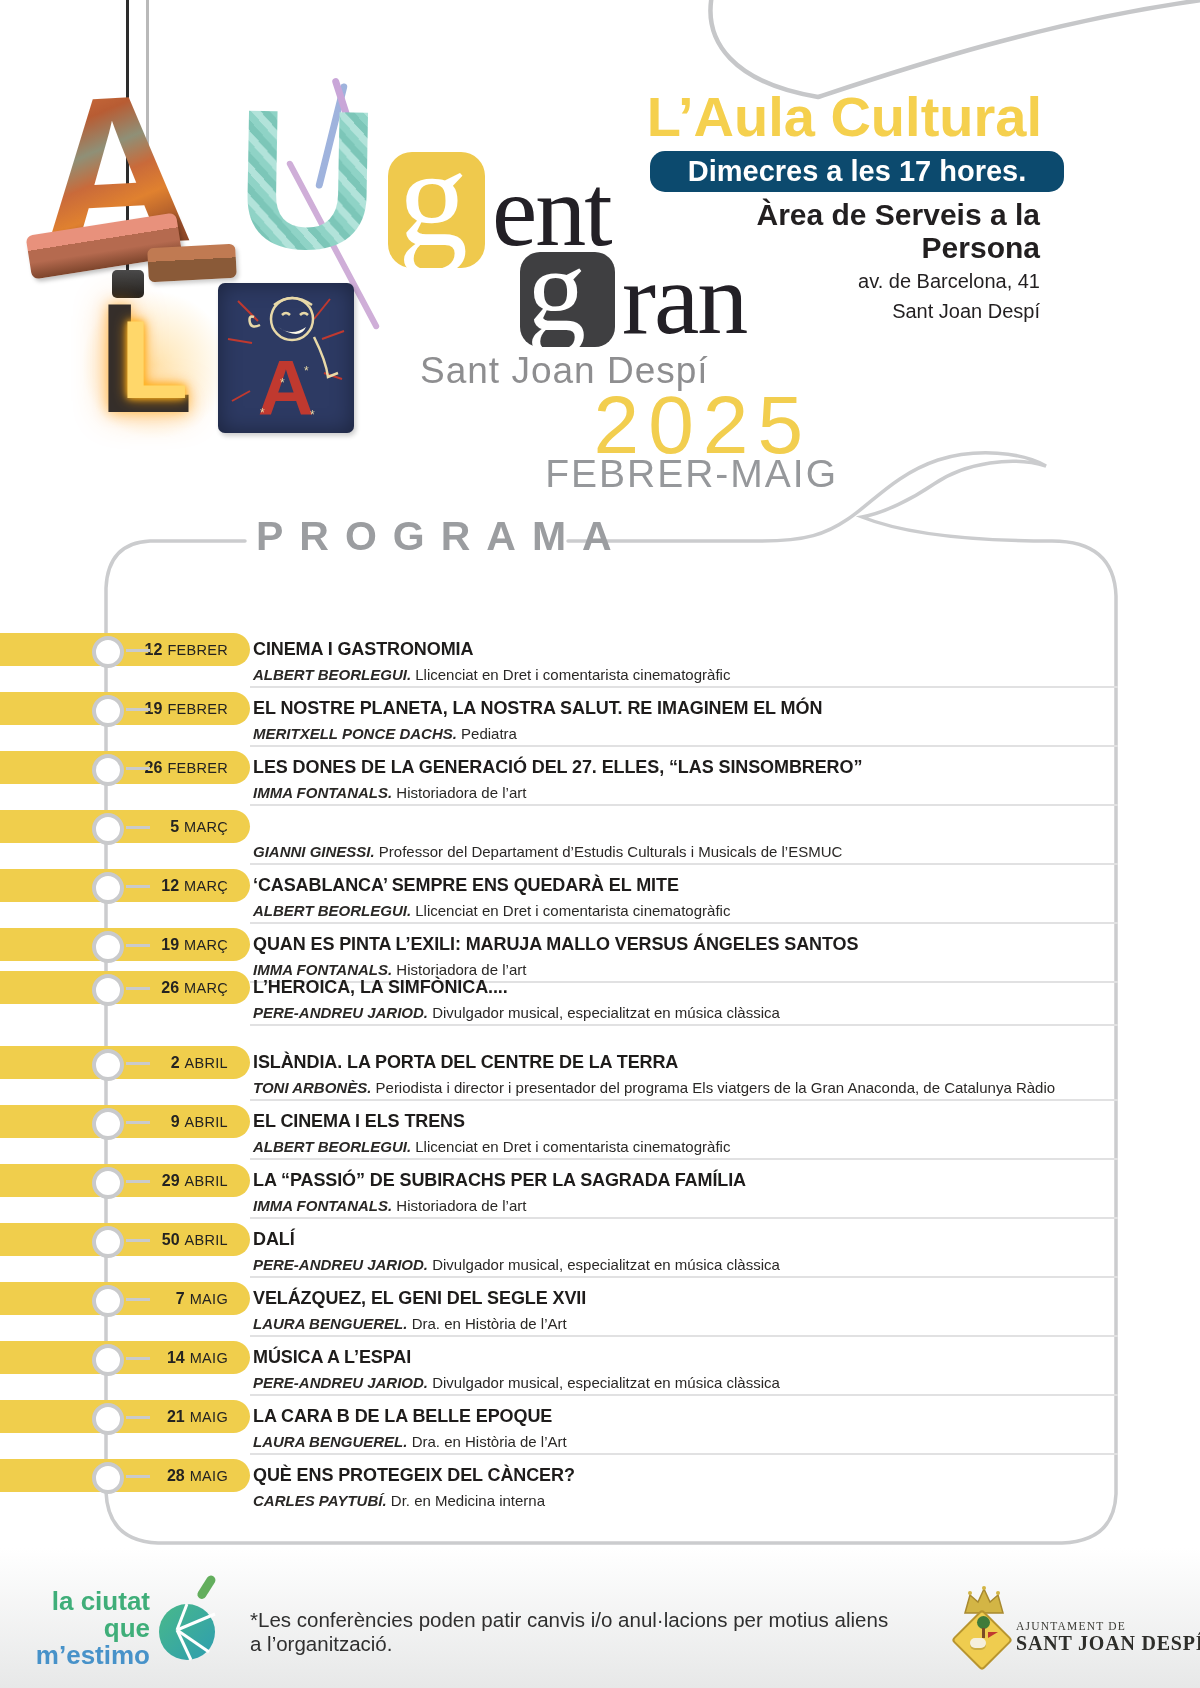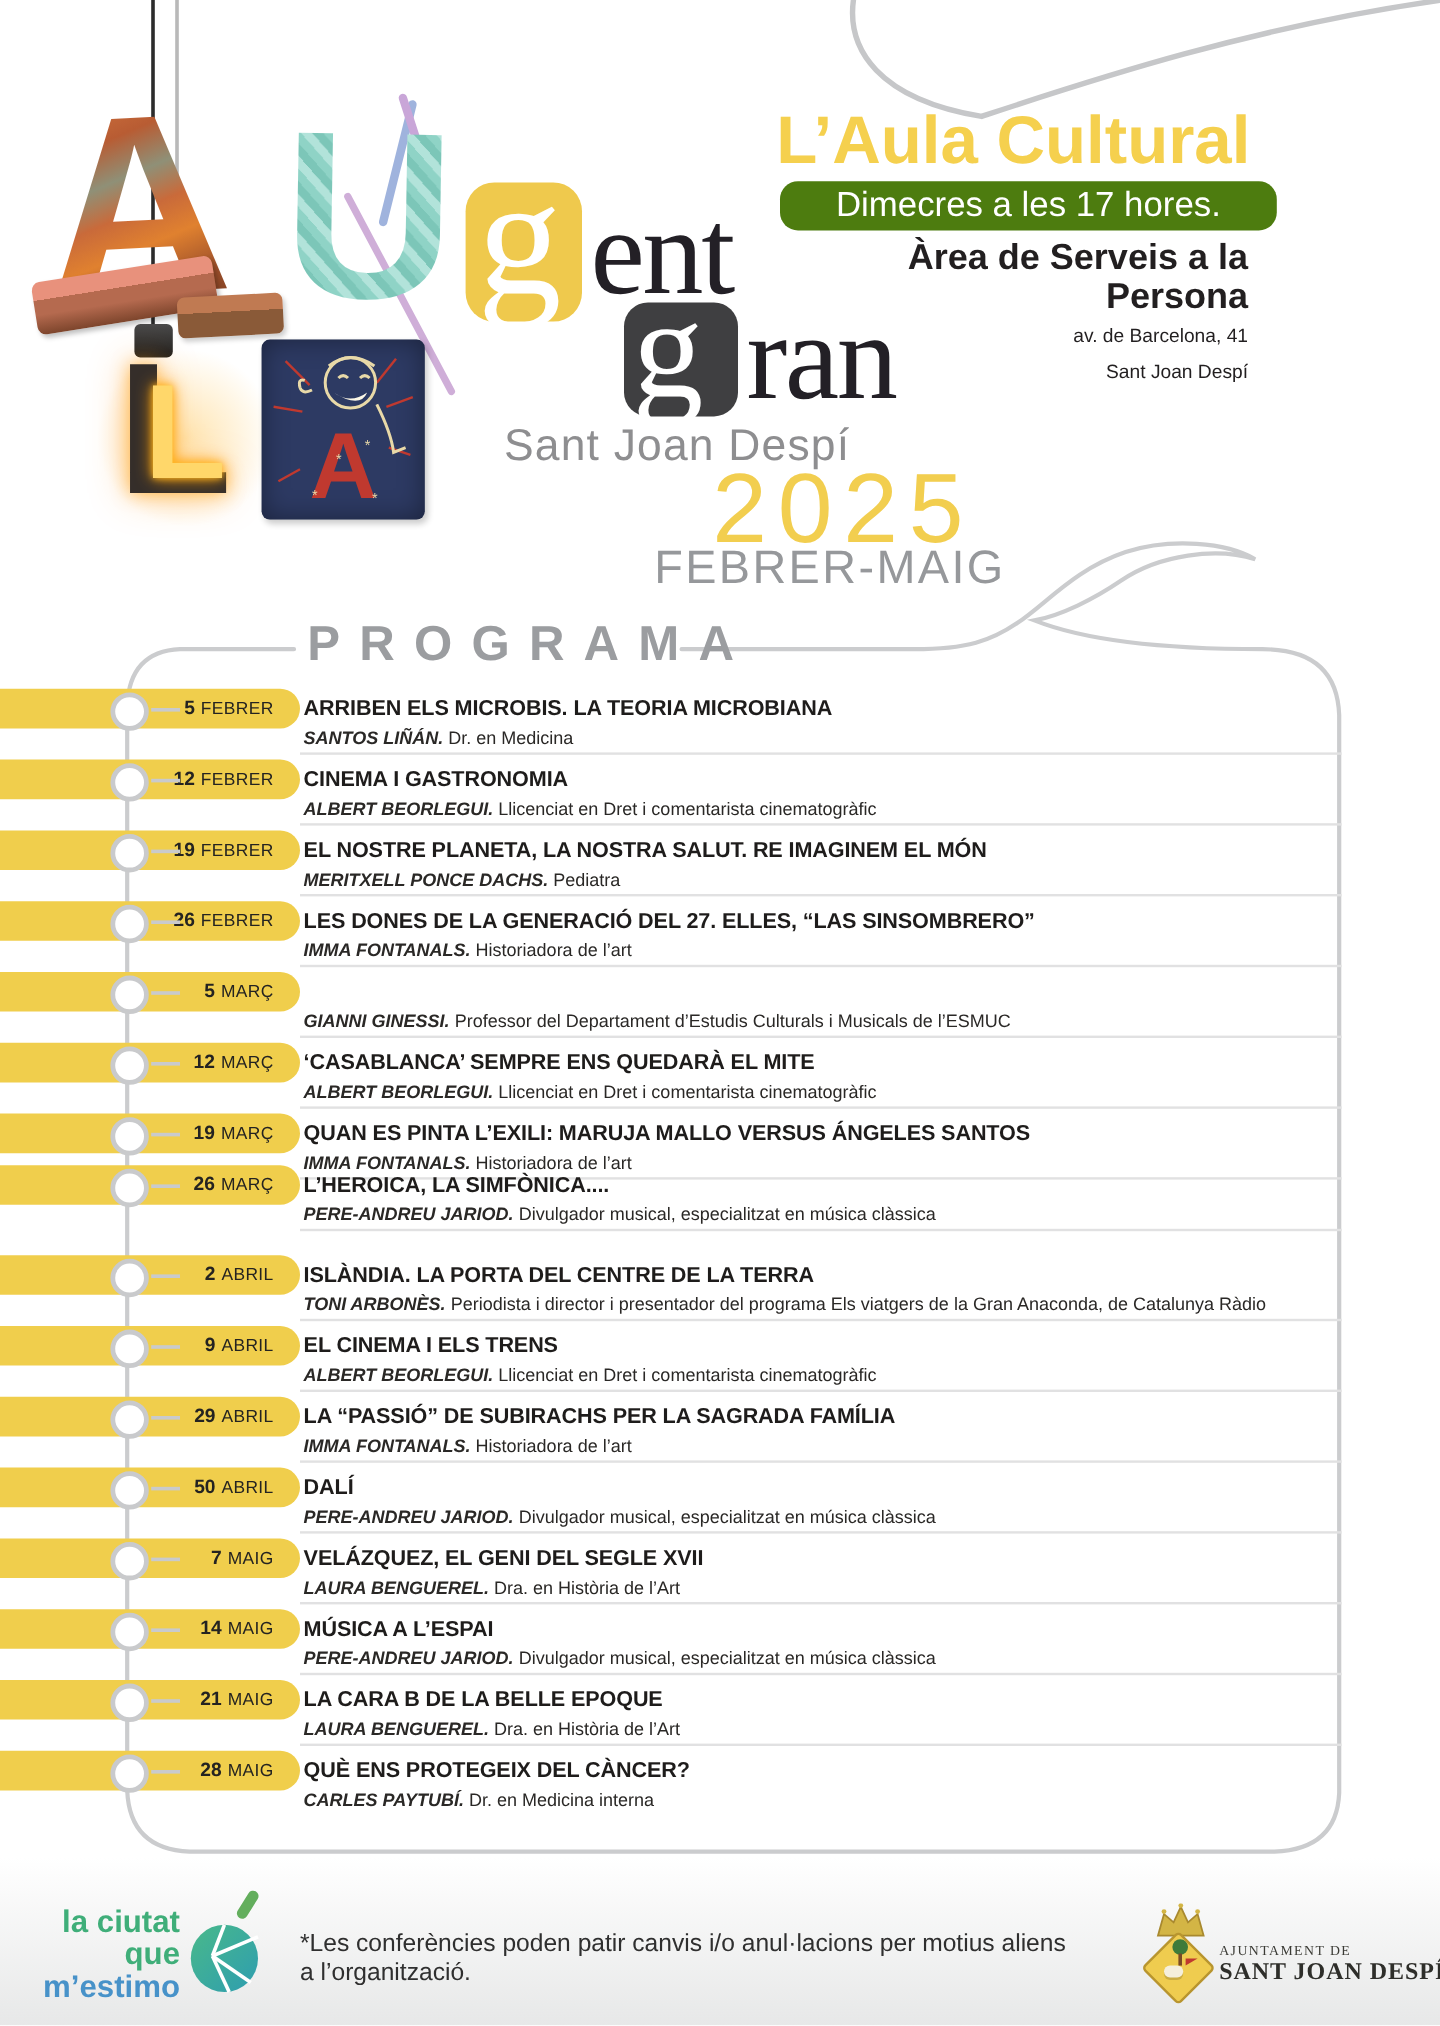--- a/index.html
+++ b/index.html
@@ -43,24 +43,24 @@
   .g2{left:527px;top:232px;font-size:118px;}
   .serif-dark{font-family:"Liberation Serif",serif;color:#232026;line-height:1;}
   .w-ent{left:492px;top:160px;font-size:102px;letter-spacing:-2px;}
   .w-ran{left:622px;top:248px;font-size:102px;letter-spacing:-2px;}
   .logo-place{left:420px;top:350px;font-size:37px;color:#8E8E90;letter-spacing:1px;font-weight:400;}
   .logo-year{right:388px;top:378px;font-size:82px;font-weight:200;color:#F2CE4F;letter-spacing:9px;}
   .logo-season{right:362px;top:452px;font-size:39px;font-weight:300;color:#96989B;letter-spacing:2px;}
 
   
   .hdr-title{right:158px;top:84px;font-size:56px;font-weight:800;color:#F5D04E;letter-spacing:0px;text-align:right;}
-  .hdr-bar{right:136px;top:151px;width:414px;height:41px;border-radius:15px;background:#4d7c0f;
-           color:#fff;font-size:29px;font-weight:400;text-align:center;line-height:41px;}
+  .hdr-bar{right:136px;top:151px;width:414px;height:41px;border-radius:15px;background:#0c4a6e;
+           color:#fff;font-size:29px;font-weight:700;text-align:center;line-height:41px;}
   .hdr-dept{right:160px;top:198px;text-align:right;font-size:30px;font-weight:800;color:#221F20;line-height:33px;}
-  .hdr-addr{right:160px;top:266px;text-align:right;font-size:16px;color:#221F20;line-height:30px;}
+  .hdr-addr{right:160px;top:266px;text-align:right;font-size:20px;color:#221F20;line-height:30px;}
 
   
   .prog-heading{left:256px;top:513px;font-size:41px;font-weight:800;color:#9B9DA0;letter-spacing:16px;}
   .deco-svg{left:0;top:0;width:1200px;height:1688px;pointer-events:none;}
   .rows{left:0;top:572px;width:1200px;height:944px;}
   .row{position:absolute;left:0;width:1200px;height:59px;}
   .pill{position:absolute;left:0;top:2px;width:250px;height:33px;background:#F0CE4C;
         border-radius:0 17px 17px 0;text-align:right;line-height:33px;padding-right:0;}
   .pill .day{font-weight:800;font-size:16px;color:#242321;}
   .pill .mon{font-size:14.5px;color:#242321;margin-left:5px;margin-right:22px;letter-spacing:0.3px;}
@@ -170,33 +170,20 @@
       <div>Persona</div>
     </div>
     <div class="abs hdr-addr">
       <div>av. de Barcelona, 41</div>
       <div>Sant Joan Despí</div>
     </div>
   </div>
 
   <div class="abs prog-heading">PROGRAMA</div>
   <div class="abs rows">
-      <div class="row" style="top: 0px;">
-      <div class="pill">
-        <span class="day">5</span><span class="mon">FEBRER</span>
-      </div>
-      <div class="node"></div>
-      <div class="tick"></div>
-      <div class="title">ARRIBEN ELS MICROBIS. LA TEORIA MICROBIANA</div>
-      <div class="speaker">
-        <span class="sp-name">SANTOS LIÑÁN.</span>
-        <span class="sp-role">Dr. en Medicina</span>
-      </div>
-      <div class="sep"></div>
-    </div>
       <div class="row" style="top: 59px;">
       <div class="pill">
         <span class="day">12</span><span class="mon">FEBRER</span>
       </div>
       <div class="node"></div>
       <div class="tick"></div>
       <div class="title">CINEMA I GASTRONOMIA</div>
       <div class="speaker">
         <span class="sp-name">ALBERT BEORLEGUI.</span>
         <span class="sp-role">Llicenciat en Dret i comentarista cinematogràfic</span>

